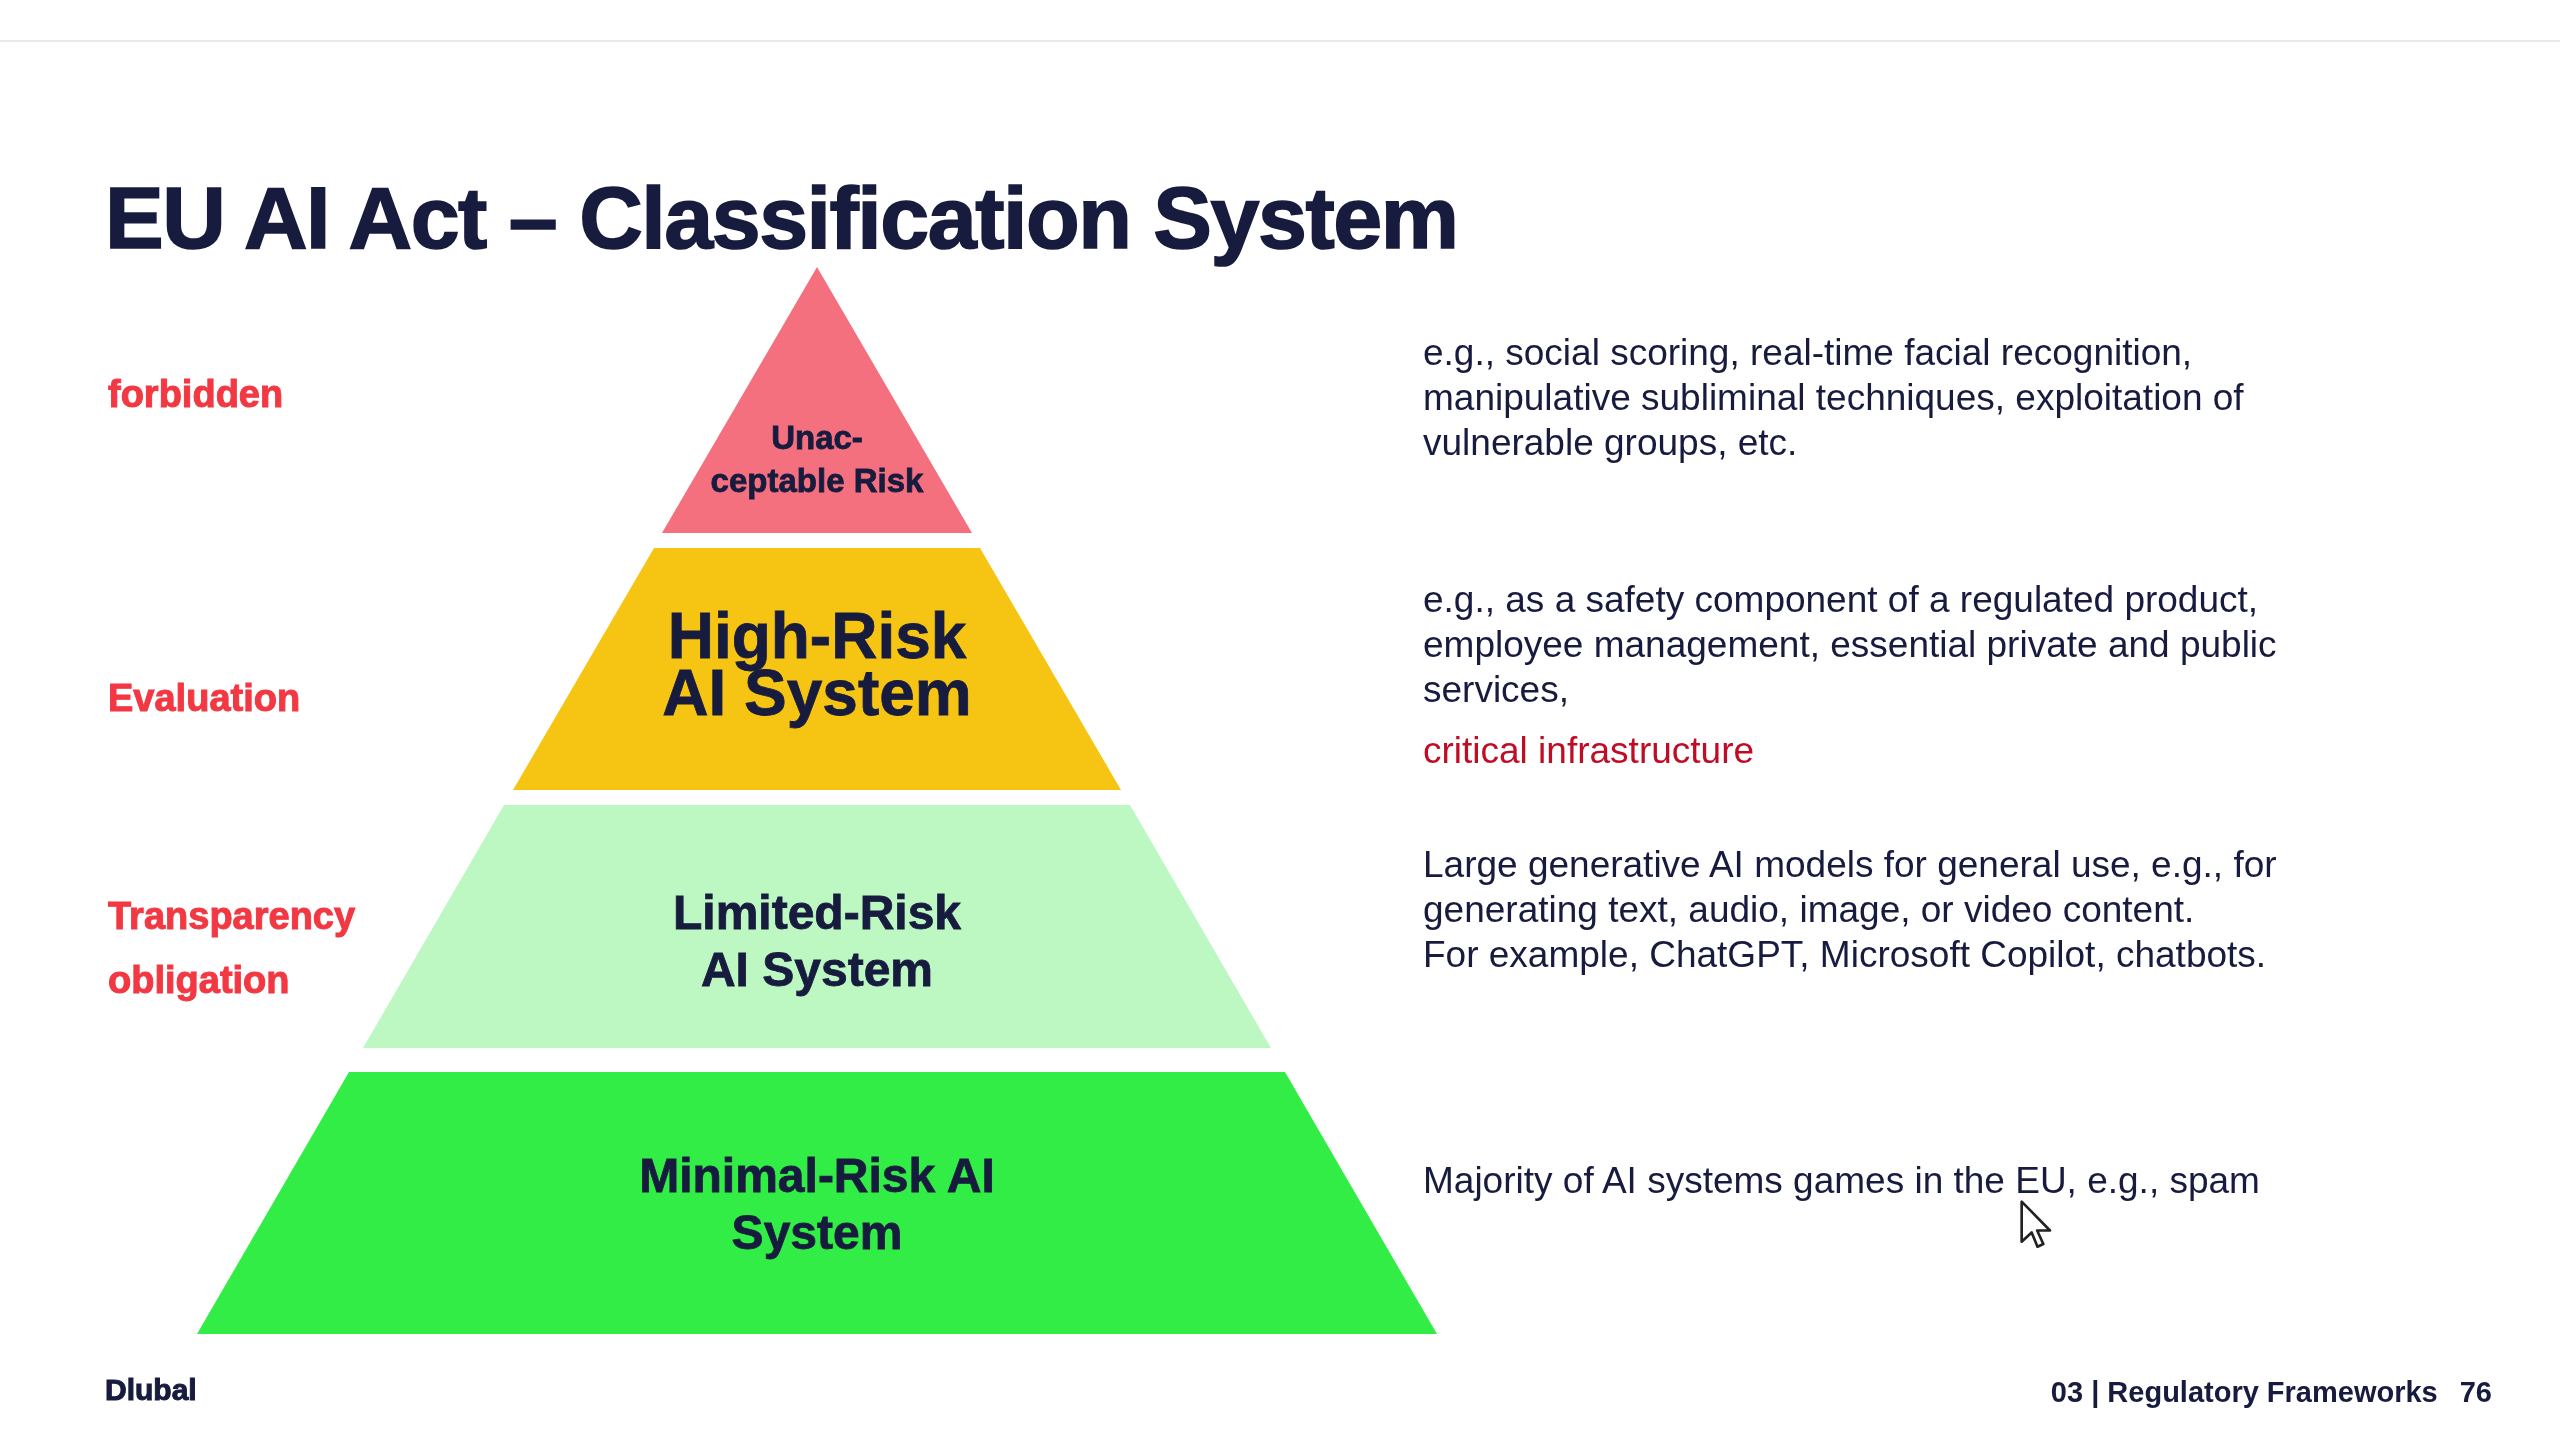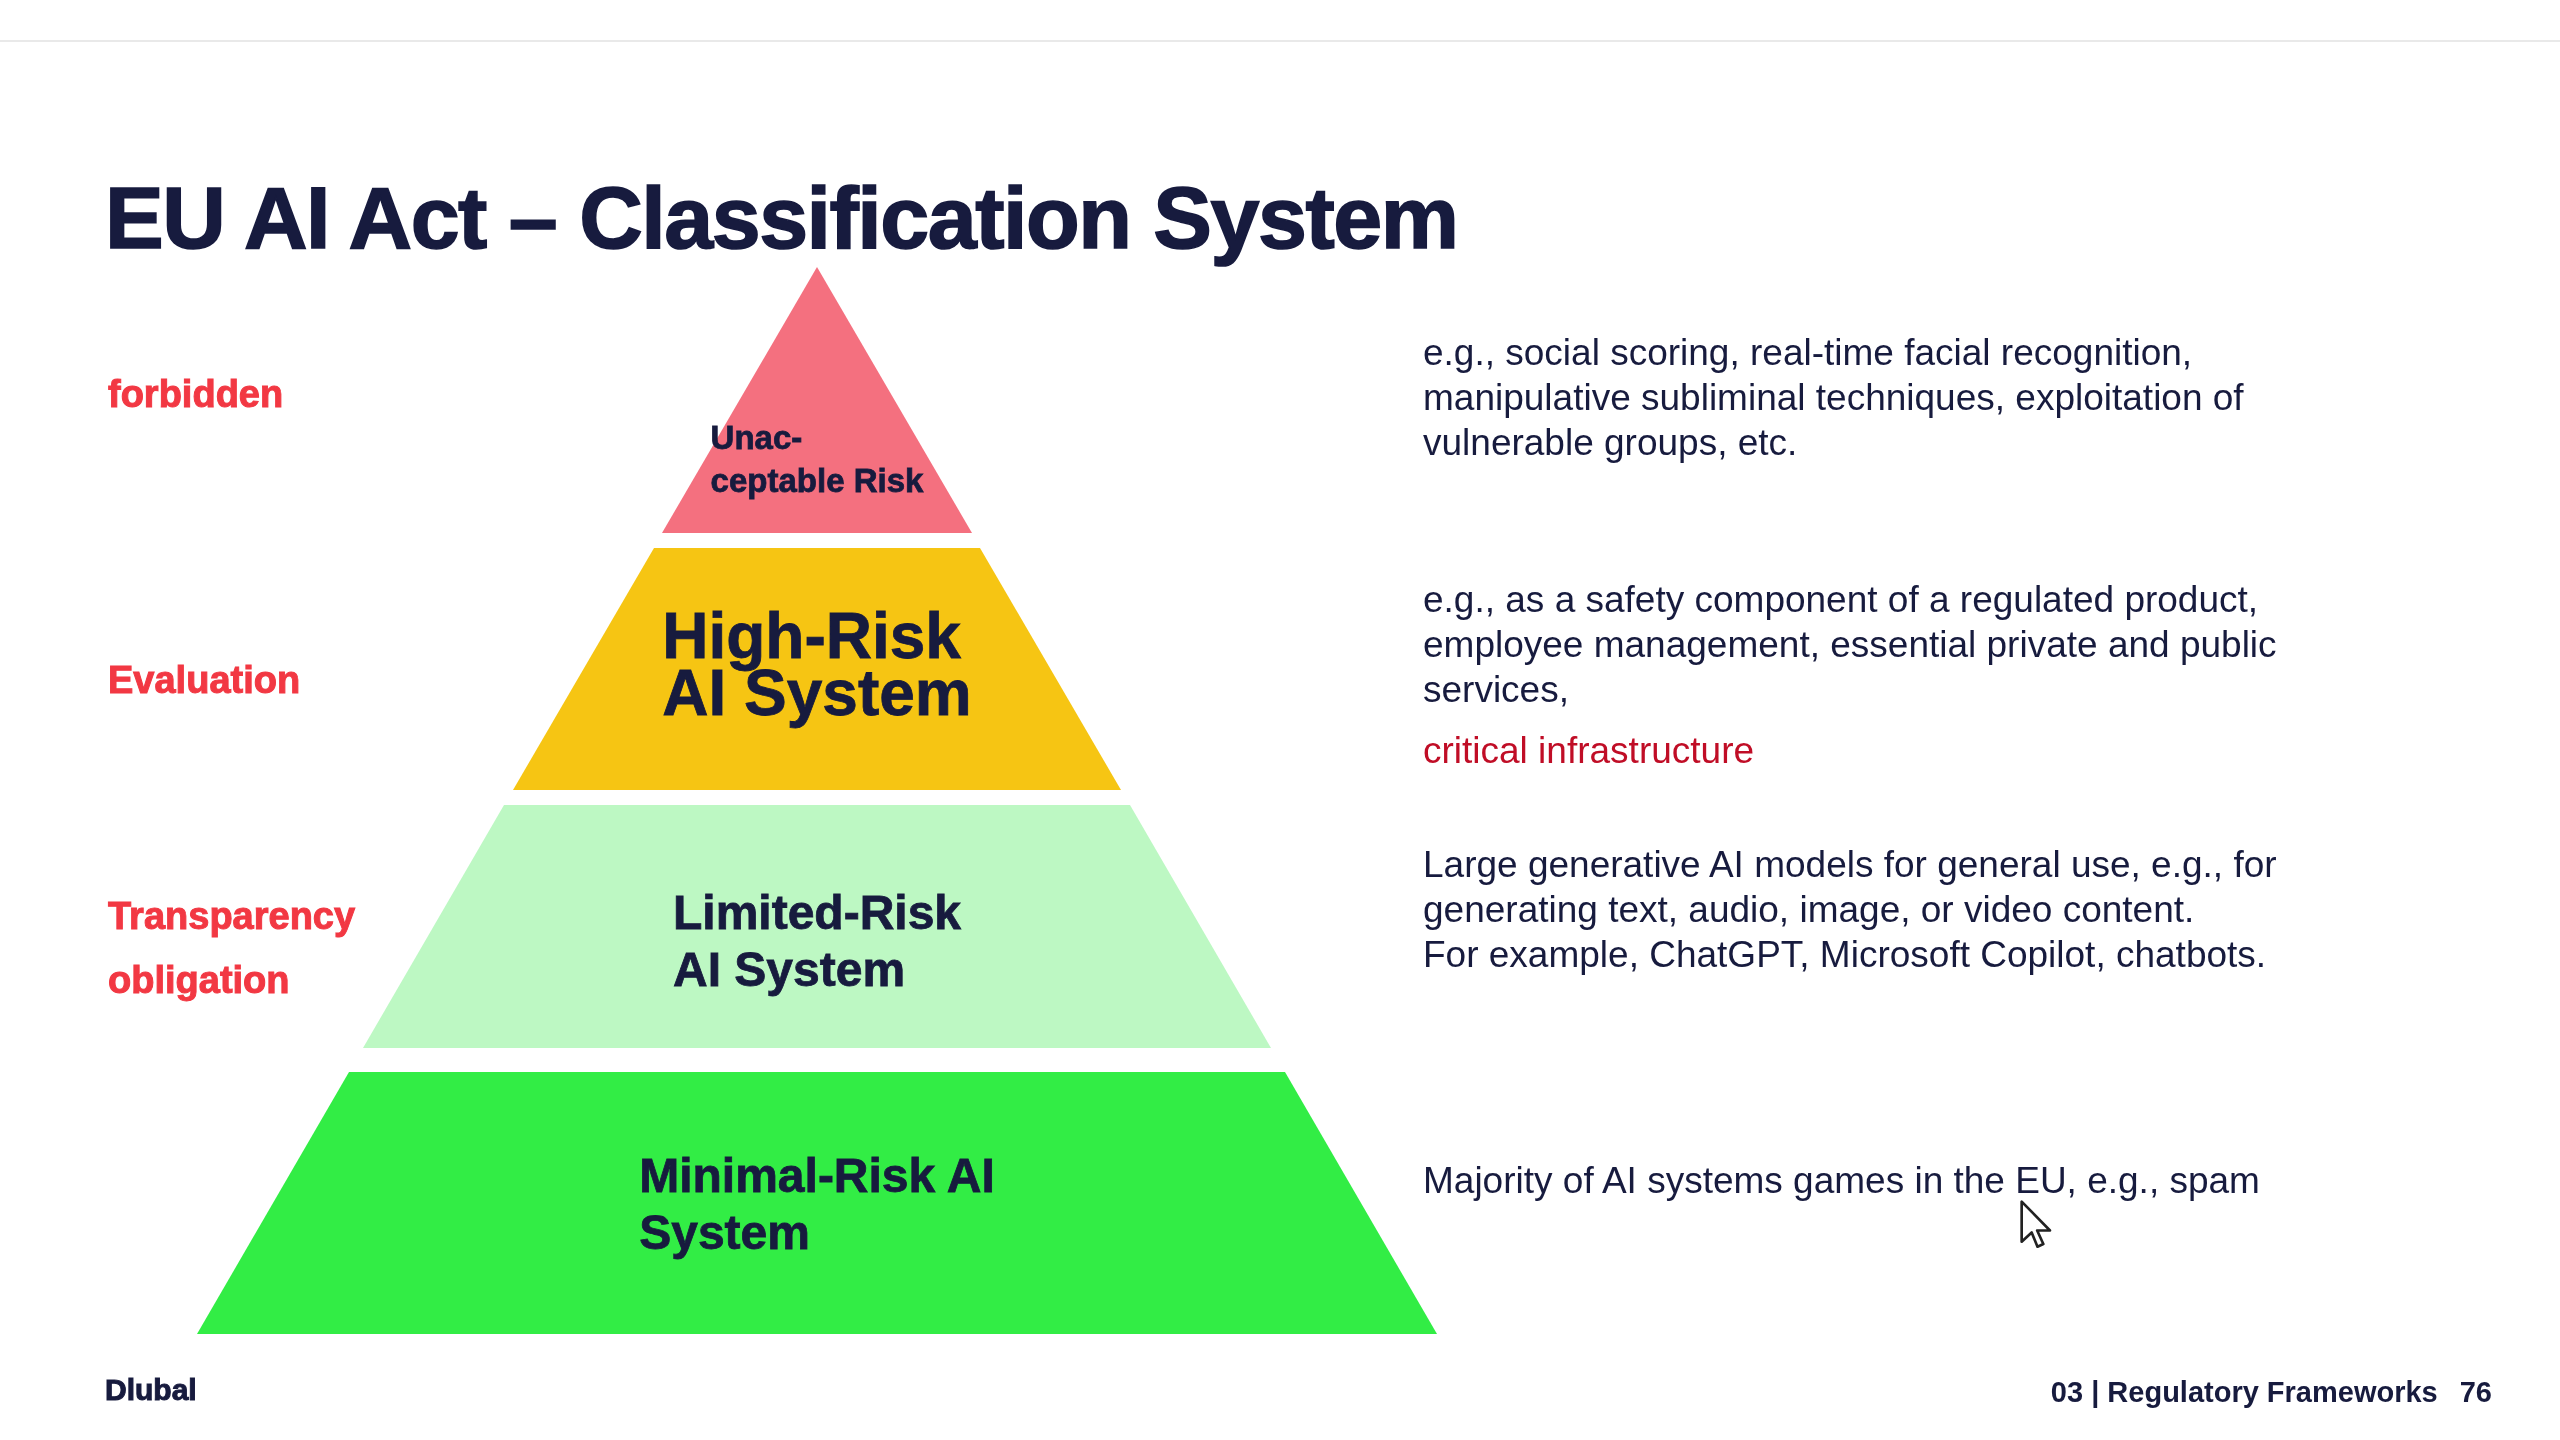--- a/index.html
+++ b/index.html
@@ -23,27 +23,27 @@
     white-space:nowrap;
   }
   
   .risk-label{
     position:absolute;left:108px;
     font-size:38px;line-height:46px;font-weight:700;
     color:#F23843;-webkit-text-stroke:1px #F23843;
     white-space:nowrap;
   }
   .risk-label.l-forbidden{top:371px;}
-  .risk-label.l-evaluation{top:657px;}
+  .risk-label.l-evaluation{top:675px;}
   .risk-label.l-transparency{top:884px;line-height:64px;}
   
   .pyramid-svg{position:absolute;left:0;top:0;width:2560px;height:1440px;}
   .tier-label{
     position:absolute;left:817px;transform:translateX(-50%);
-    font-weight:700;color:#171B3E;
+    text-align:center;font-weight:700;color:#171B3E;
     -webkit-text-stroke:0.8px #171B3E;white-space:nowrap;
   }
   .tier-label.t0{top:416px;font-size:33px;line-height:43px;}
   .tier-label.t1{top:608px;font-size:64px;line-height:57px;}
   .tier-label.t2{top:884px;font-size:48px;line-height:57px;}
   .tier-label.t3{top:1147px;font-size:48px;line-height:57px;}
   
   .ann{position:absolute;left:1423px;font-size:37px;color:#171B3E;}
   .ann .ann-line{line-height:45px;white-space:nowrap;}
   .ann.a0{top:330px;}

